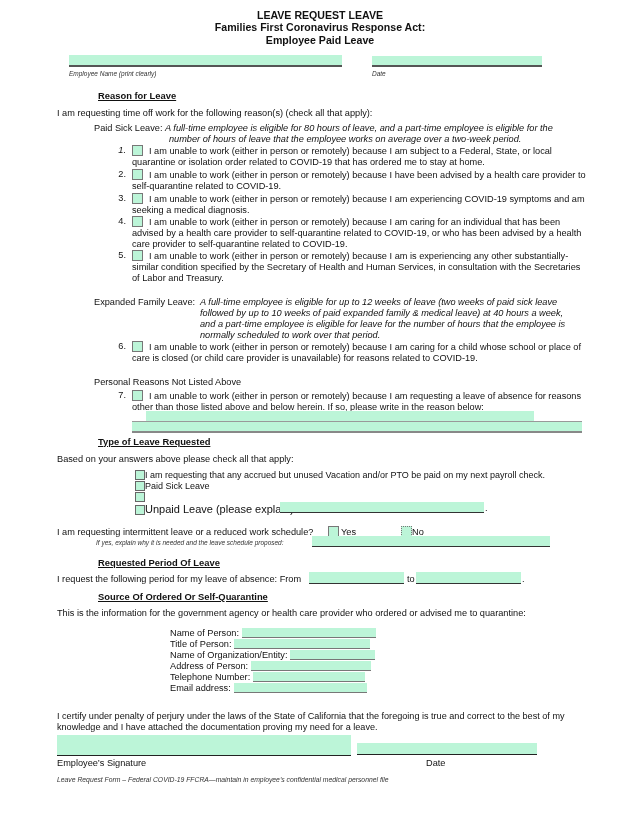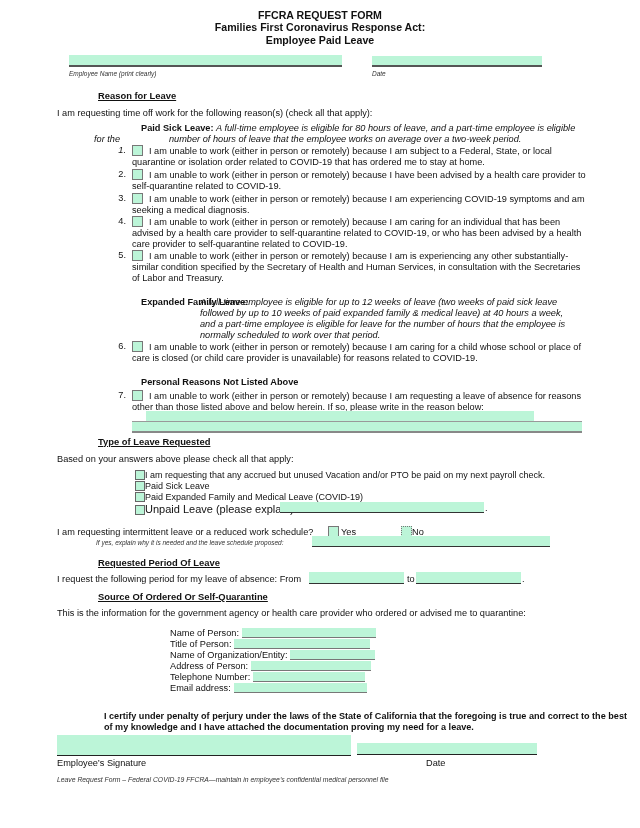--- a/index.html
+++ b/index.html
@@ -11,30 +11,30 @@
     .uline { border-bottom: 1px solid #333; }
     .uline2 { border-bottom: 2px solid #555; }
     .small-italic { font-style: italic; font-size: 6.5px; color: #333; }
     .section { font-weight: bold; text-decoration: underline; font-size: 9.4px; margin-left: 41px; }
     .cb { display: inline-block; width: 11px; height: 11px; background: #bcf5d8; border: 1px solid #777; vertical-align: -2px; }
     .cb-sm { width: 10px; height: 10px; border-color: #666; }
     .item { left: 112px; width: 475px; }
     .num { position: absolute; left: 0; width: 14px; text-align: right; }
     .item-text { padding-left: 20px; }
     .item-text .cb { margin-right: 6px; }
-    .bold { font-weight: bold; margin-left: 47px; }
+    .bold { font-weight: normal; }
     .ital { font-style: italic; }
     .field-row { left: 170px; height: 11px; }
     .field-row span.lbl { display: inline-block; vertical-align: top; }
     .field { display: inline-block; height: 10px; background: #bcf5d8; border-bottom: 1px solid #777; vertical-align: top; margin-left: 3px; }
   </style>
 </head>
 <body>
 
-<div class="abs title" style="top:9px;">FFCRA REQUEST FORM</div>
+<div class="abs title" style="top:9px;">LEAVE REQUEST LEAVE</div>
 <div class="abs title" style="top:21px;">Families First Coronavirus Response Act:</div>
 <div class="abs title" style="top:34px;">Employee Paid Leave</div>
 
 <div class="abs fill uline2" style="left:69px; top:55px; width:273px; height:12px;"></div>
 <div class="abs small-italic" style="left:69px; top:70px;">Employee Name (print clearly)</div>
 <div class="abs fill uline2" style="left:372px; top:56px; width:170px; height:11px;"></div>
 <div class="abs small-italic" style="left:372px; top:70px;">Date</div>
 
 <div class="abs section" style="left:57px; top:90px;">Reason for Leave</div>
 <div class="abs" style="left:57px; top:108px;">I am requesting time off work for the following reason(s) (check all that apply):</div>
@@ -85,21 +85,21 @@
 <div class="abs section" style="left:57px; top:436px;">Type of Leave Requested</div>
 <div class="abs" style="left:57px; top:454px;">Based on your answers above please check all that apply:</div>
 
 <div class="abs" style="left:135px; top:470px; font-size:9px;">
   <span class="cb cb-sm"></span><span>I am requesting that any accrued but unused Vacation and/or PTO be paid on my next payroll check.</span>
 </div>
 <div class="abs" style="left:135px; top:481px; font-size:9px;">
   <span class="cb cb-sm"></span><span>Paid Sick Leave</span>
 </div>
 <div class="abs" style="left:135px; top:492px; font-size:9px;">
-  <span class="cb cb-sm"></span><span>Paid Expanded Family and Medical Leave (COVID-19)</span>
+  <span class="cb cb-sm"></span>
 </div>
 <div class="abs" style="left:135px; top:503px; font-size:11px;">
   <span class="cb cb-sm"></span><span>Unpaid Leave (please explain):</span>
 </div>
 <div class="abs fill uline" style="left:280px; top:502px; width:204px; height:11px;"></div>
 <div class="abs" style="left:485px; top:503px;">.</div>
 
 <div class="abs" style="left:57px; top:527px;text-align:right;">I am requesting intermittent leave or a reduced work schedule?</div>
 <div class="abs" style="left:328px; top:526px;">
   <span class="cb"></span><span style="margin-left:2px;">Yes</span>

